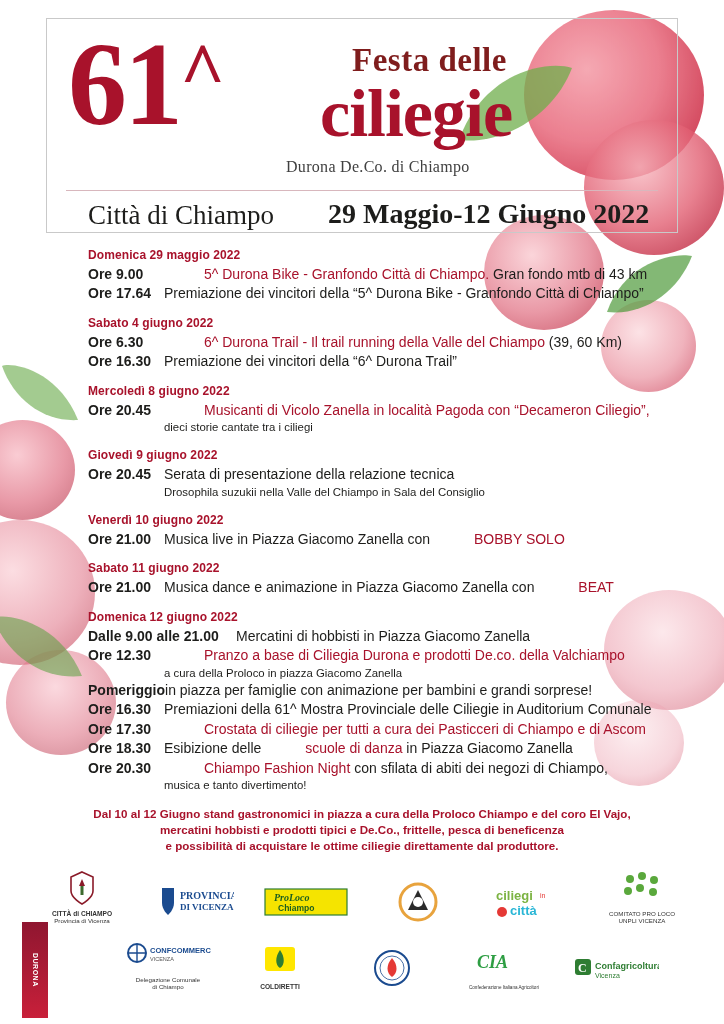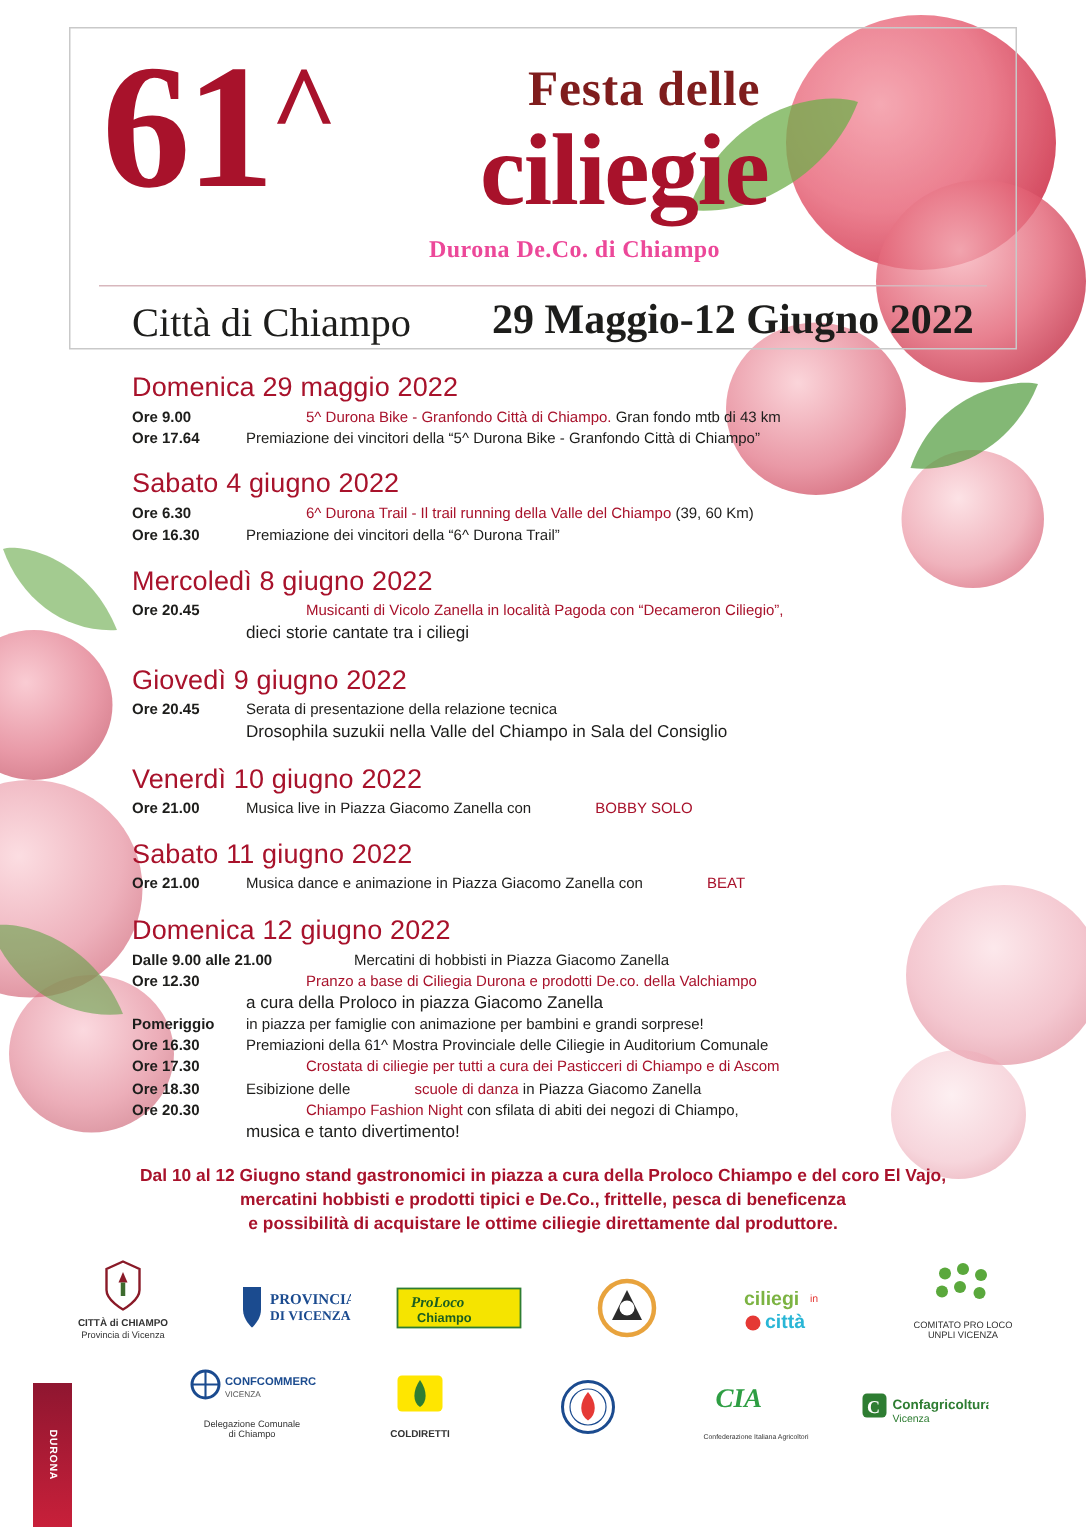--- a/index.html
+++ b/index.html
@@ -136,23 +136,22 @@
     font-size: 68px;
     color: #a8122b;
     letter-spacing: -1px;
   }
   .durona-deco {
     position: absolute;
     left: 286px;
     top: 158px;
     font-family: "Liberation Serif", serif;
     font-size: 16px;
-    color: #ec4899;
+    color: #404040;
     letter-spacing: .3px;
-    font-weight: bold;
   }
   .hr-thin {
     position: absolute;
     left: 66px;
     right: 66px;
     top: 190px;
     height: 1px;
     background: #d8b7bd;
   }
   .citta {
@@ -175,28 +174,28 @@
 
   
   .program {
     position: relative;
     z-index: 2;
     padding: 16px 56px 0 88px;
     box-sizing: border-box;
   }
   .day { margin-bottom: 13px; }
   .day-title {
-    font-size: 18px;
-    font-weight: normal;
+    font-size: 12px;
+    font-weight: bold;
     color: #a8122b;
     margin-bottom: 3px;
     letter-spacing: .1px;
   }
   .ev {
-    font-size: 10px;
+    font-size: 14px;
     color: #1d1d1b;
     line-height: 1.32;
     display: flex;
     margin-bottom: 1px;
   }
   .ev-time {
     font-weight: bold;
     min-width: 76px;
     flex: 0 0 auto;
     white-space: nowrap;

